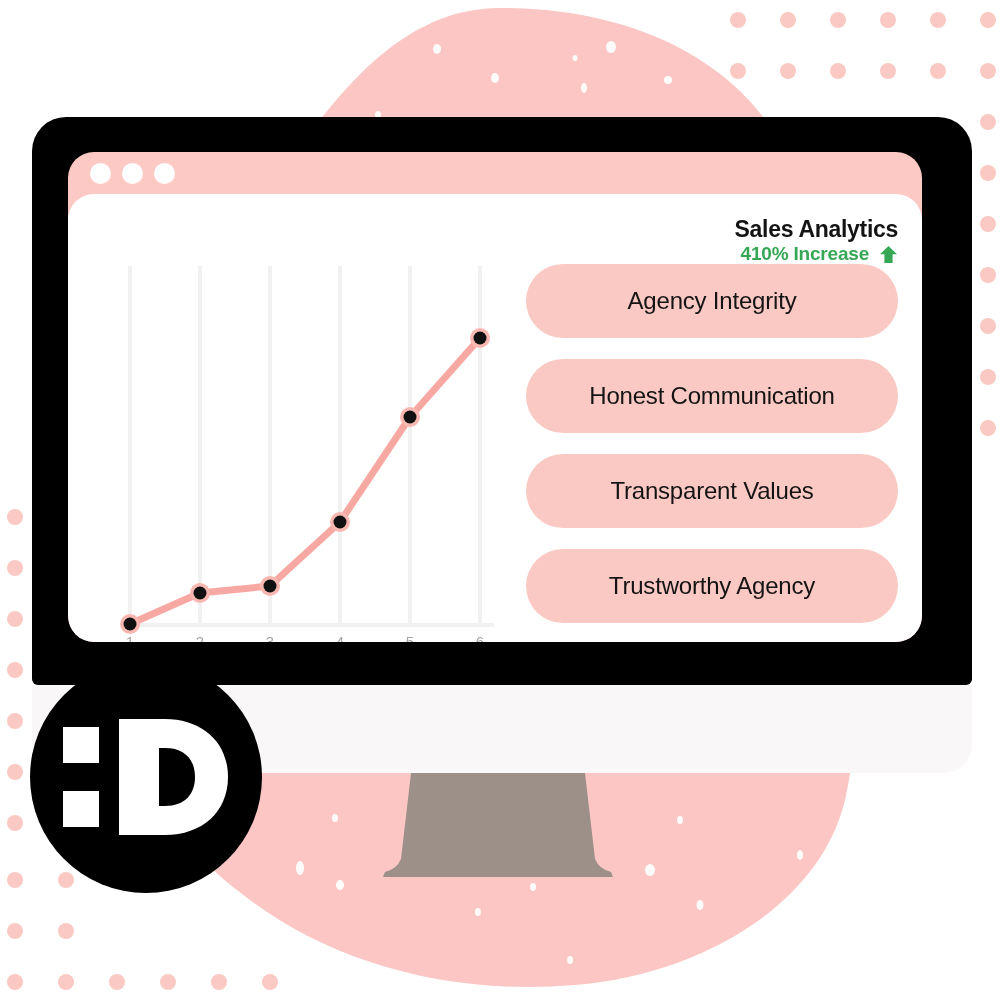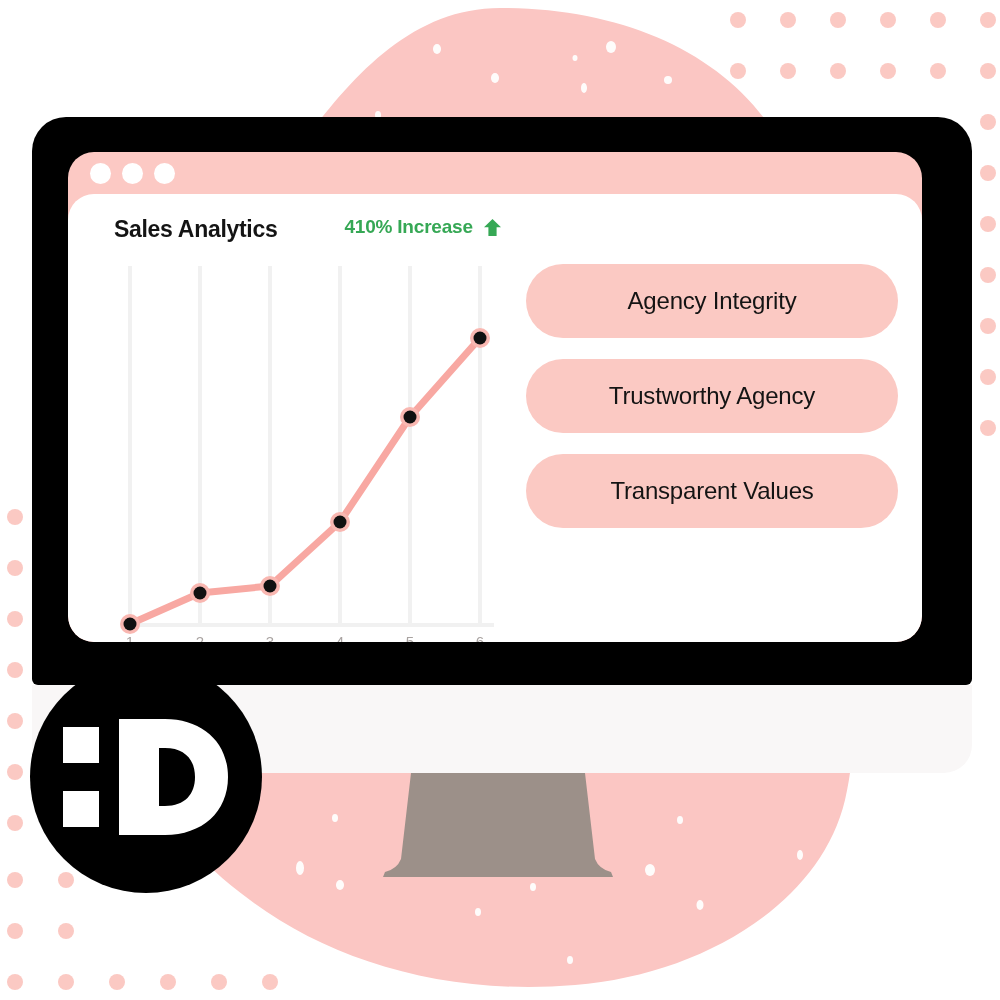--- a/index.html
+++ b/index.html
@@ -105,22 +105,23 @@
     height: 448px;
     background: #FFFFFF;
     border-radius: 26px;
     box-sizing: border-box;
     padding: 22px 24px 0 46px;
   }
 
   
   .panel-header {
     display: flex;
-    align-items: flex-start;
+    align-items: flex-end;
     height: 34px;
+    flex-direction: column;
   }
   .panel-title {
     font-size: 23px;
     font-weight: bold;
     color: #141414;
     letter-spacing: -0.3px;
     white-space: nowrap;
   }
   .kpi {
     display: flex;
@@ -359,22 +360,23 @@
               <text x="156" y="385">3</text>
               <text x="226" y="385">4</text>
               <text x="296" y="385">5</text>
               <text x="366" y="385">6</text>
             </g>
           </svg>
         </div>
 
         <div class="pill-col">
           <div class="pill">Agency Integrity</div>
+          <div class="pill">Honest Communication</div>
+          <div class="pill">Transparent Values</div>
           <div class="pill">Trustworthy Agency</div>
-          <div class="pill">Transparent Values</div>
         </div>
 
       </div>
     </div>
   </div>
 
   <div class="logo-badge">
     <svg class="logo-glyph" width="170" height="120" viewBox="0 0 170 120">
       <rect x="2" y="10" width="36" height="36" fill="#FFFFFF"></rect>
       <rect x="2" y="74" width="36" height="36" fill="#FFFFFF"></rect>

